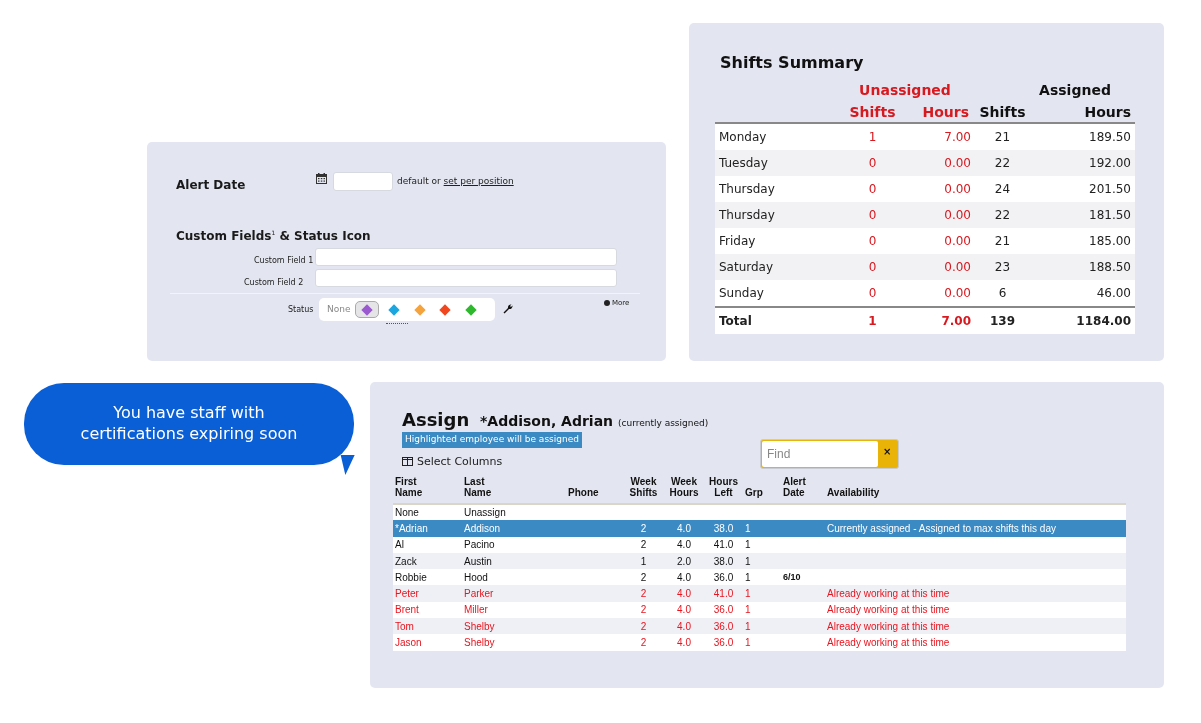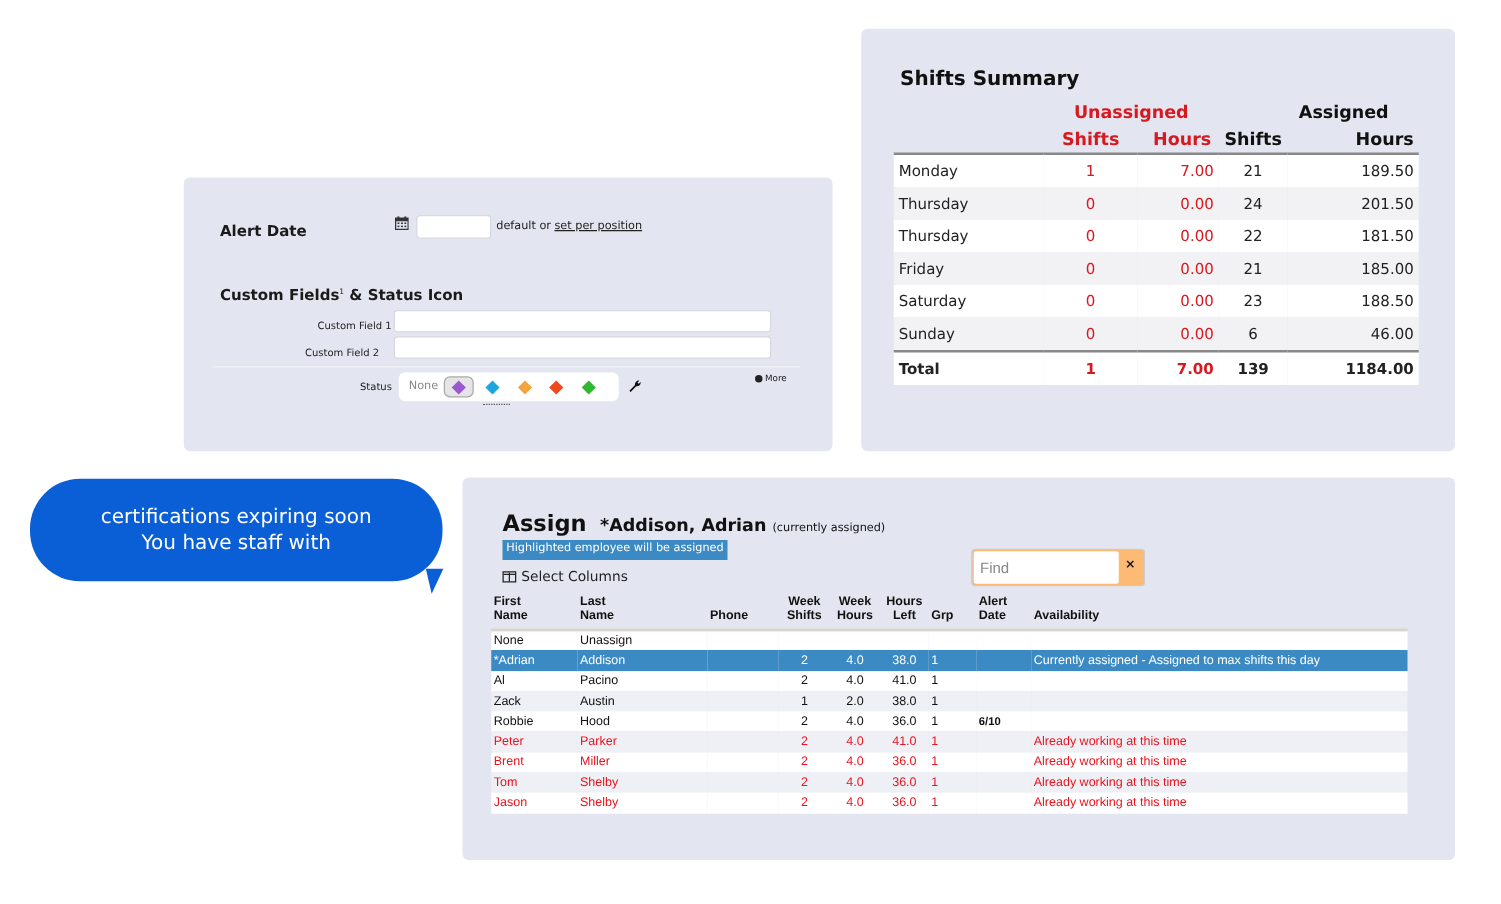--- a/index.html
+++ b/index.html
@@ -49,21 +49,21 @@
   
   #assign-panel { left: 370px; top: 382px; width: 794px; height: 306px; padding-left: 28px; }
   .as-title { position: absolute; left: 32px; top: 27px; font-size: 18px; font-weight: bold; color: #111; }
   .as-name { position: absolute; left: 110px; top: 31px; font-size: 14px; font-weight: bold; color: #111; }
   .as-cur { font-size: 9px; font-weight: normal; }
   .as-hint { position: absolute; left: 32px; top: 50px; height: 16px; padding: 2px 3px; background: #3b8ac4; color: #fff; font-size: 9px; }
   .as-selcols { position: absolute; left: 32px; top: 73px; font-size: 11px; color: #222; }
   .cols-icon { display: inline-block; width: 11px; height: 9px; border: 1px solid #222; margin-right: 4px; vertical-align: -1px; position: relative; }
   .cols-icon::before { content: ""; position: absolute; left: 0; right: 0; top: 1px; height: 1px; background: #222; }
   .cols-icon::after { content: ""; position: absolute; left: 4px; top: 0; bottom: 0; width: 1px; background: #222; }
-  .find-wrap { position: absolute; left: 407px; top: 57px; width: 139px; height: 30px; background: #fdba74; border: 1px solid #c9cbd3; border-radius: 3px; }
+  .find-wrap { position: absolute; left: 390px; top: 57px; width: 139px; height: 30px; background: #eab308; border: 1px solid #c9cbd3; border-radius: 3px; }
   .find-input { position: absolute; left: 1px; top: 1px; width: 116px; height: 26px; background: #fff; border: none; border-radius: 2px; padding-left: 5px; font-size: 12px; color: #888; font-family: "Liberation Sans", sans-serif; }
   .find-input::placeholder { color: #888; }
   .find-clear { position: absolute; left: 122px; top: 6px; font-size: 10px; font-weight: bold; color: #111; }
 
   .as-table { position: absolute; left: 23px; top: 94px; width: 733px; border-collapse: collapse; font-family: "Liberation Sans", sans-serif; font-size: 10px; }
   .as-table th { font-size: 10px; font-weight: bold; text-align: left; vertical-align: bottom; line-height: 11px; padding: 0 2px 5px 2px; color: #111; border-bottom: 2px solid #d9d6c8; }
   .as-table th.c, .as-table td.c { text-align: center; }
   .as-table td { height: 16.3px; padding: 0 2px; color: #111; }
   .as-table tbody tr { background: #ffffff; }
   .as-table tbody tr:nth-child(even) { background: #eef0f5; }
@@ -153,20 +153,27 @@
     </thead>
     <tbody>
       <tr>
         <td>Monday</td>
         <td class="red c">1</td>
         <td class="red r">7.00</td>
         <td class="c">21</td>
         <td class="r">189.50</td>
       </tr>
       <tr>
+        <td>Tuesday</td>
+        <td class="red c">0</td>
+        <td class="red r">0.00</td>
+        <td class="c">22</td>
+        <td class="r">192.00</td>
+      </tr>
+      <tr>
         <td>Thursday</td>
         <td class="red c">0</td>
         <td class="red r">0.00</td>
         <td class="c">24</td>
         <td class="r">201.50</td>
       </tr>
       <tr>
         <td>Thursday</td>
         <td class="red c">0</td>
         <td class="red r">0.00</td>
@@ -203,22 +210,22 @@
         <td class="c">139</td>
         <td class="r">1184.00</td>
       </tr>
     </tfoot>
   </table>
 </div>
 
 <div id="bubble">
   <div class="tail"></div>
   <div class="btext">
+    <div>You have staff with</div>
     <div>certifications expiring soon</div>
-    <div>You have staff with</div>
   </div>
 </div>
 
 <div id="assign-panel" class="panel">
   <div class="as-title">Assign</div>
   <div class="as-name">
     <span>*Addison, Adrian</span>
     <span class="as-cur">(currently assigned)</span>
   </div>
   <div class="as-hint">Highlighted employee will be assigned</div>

